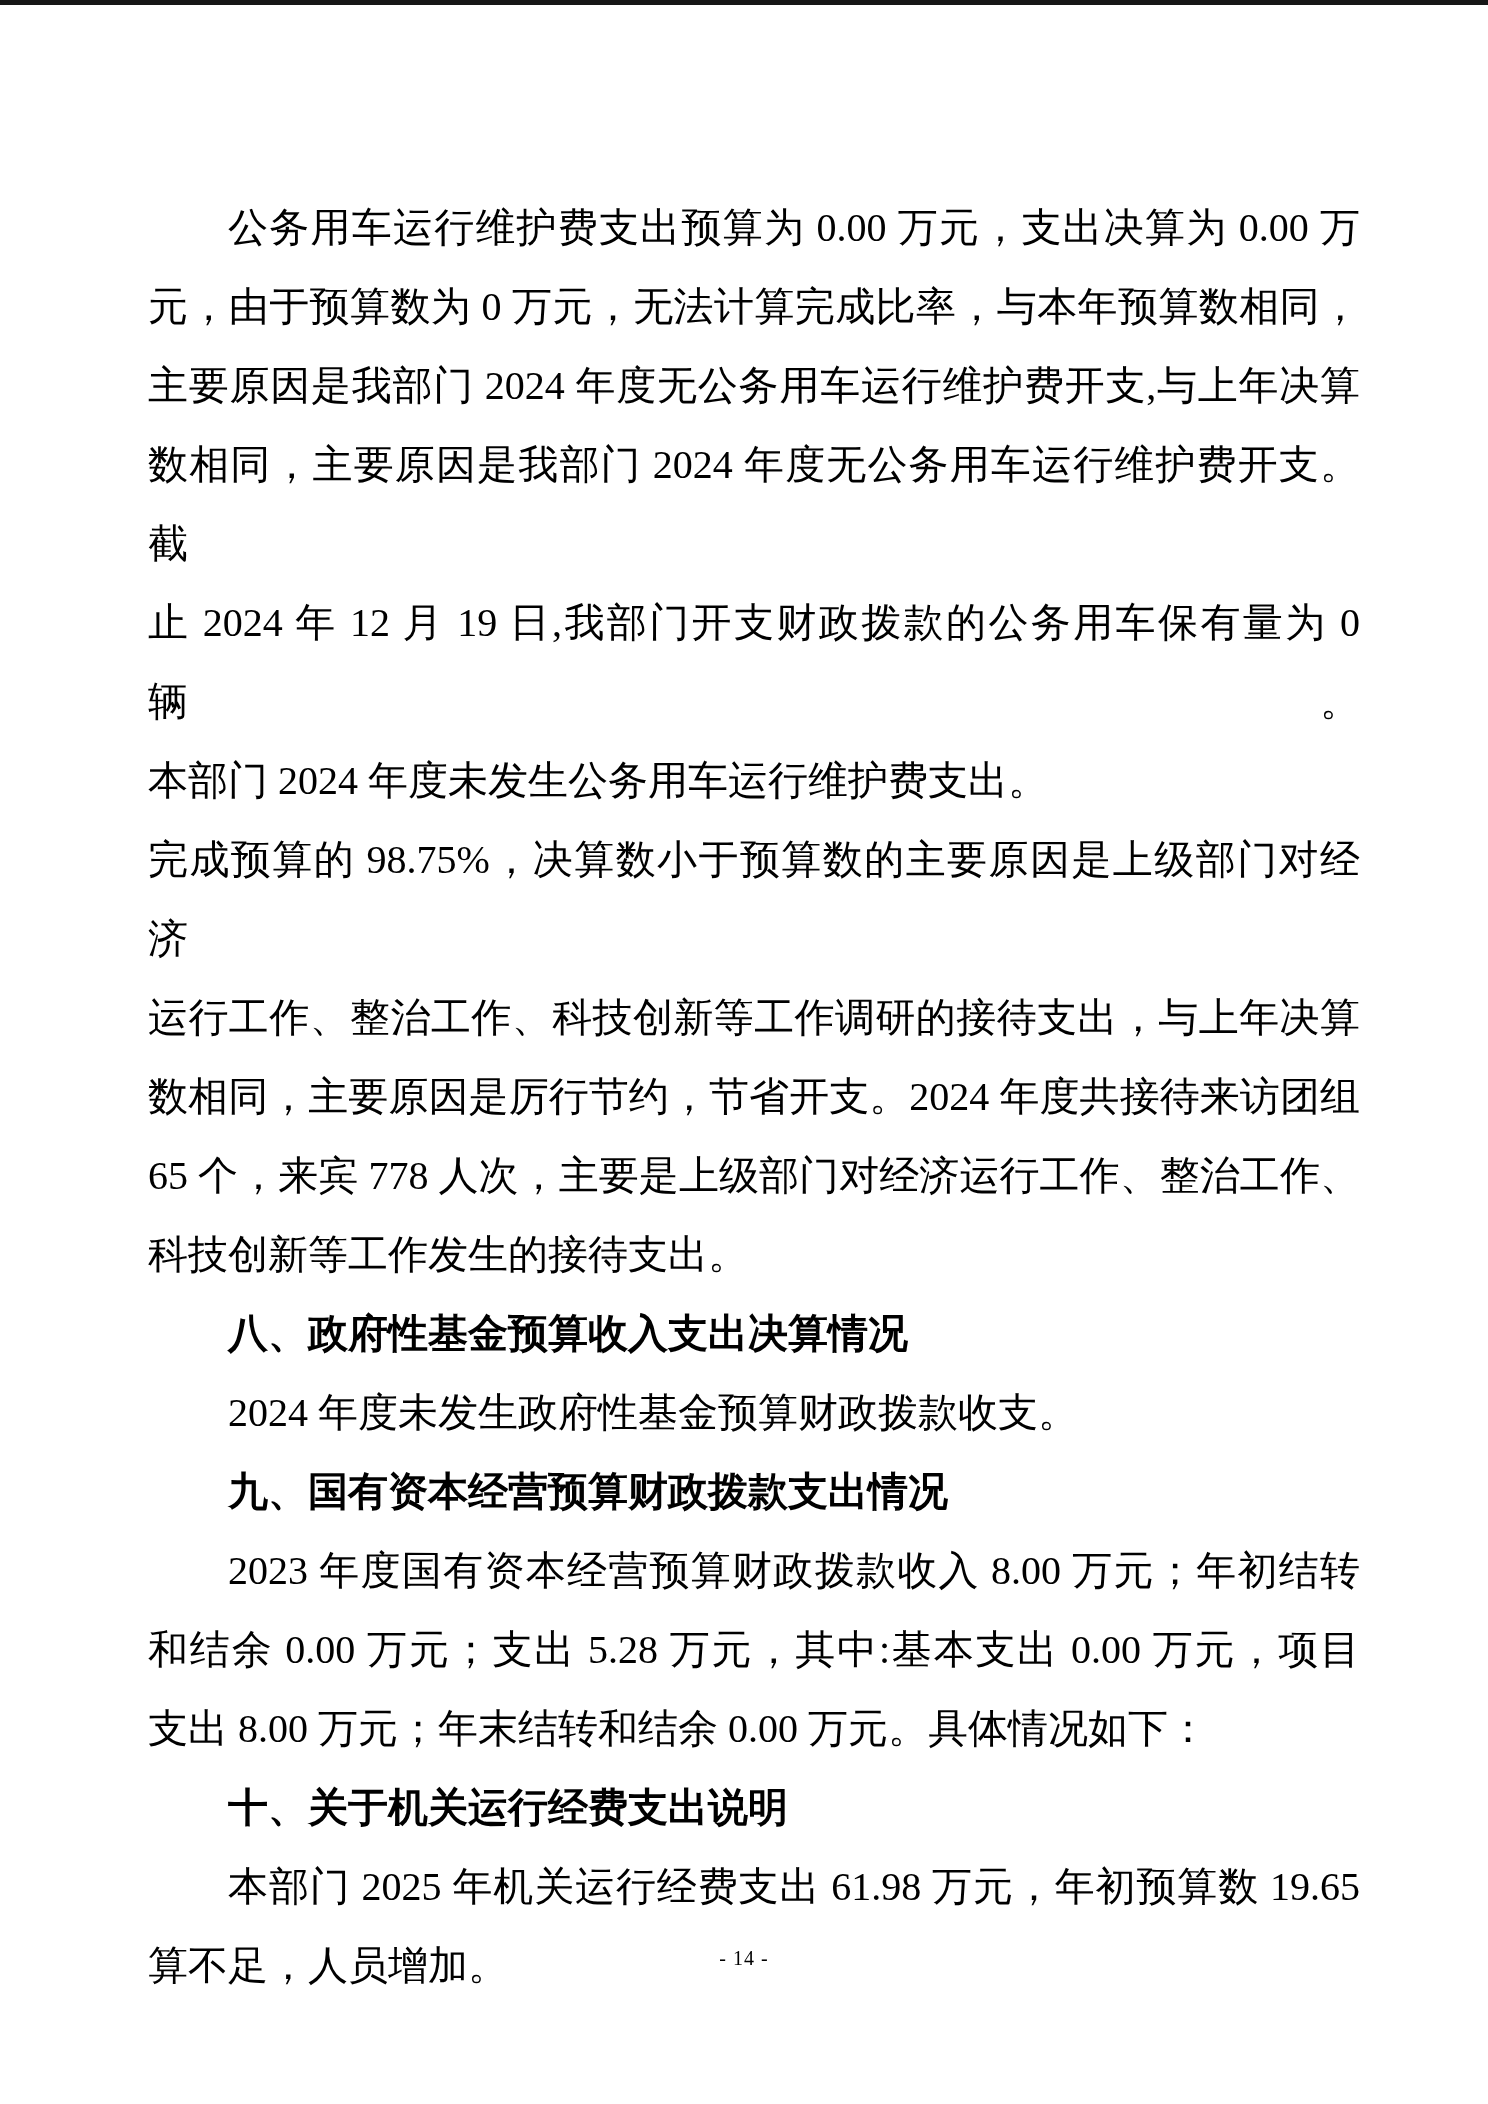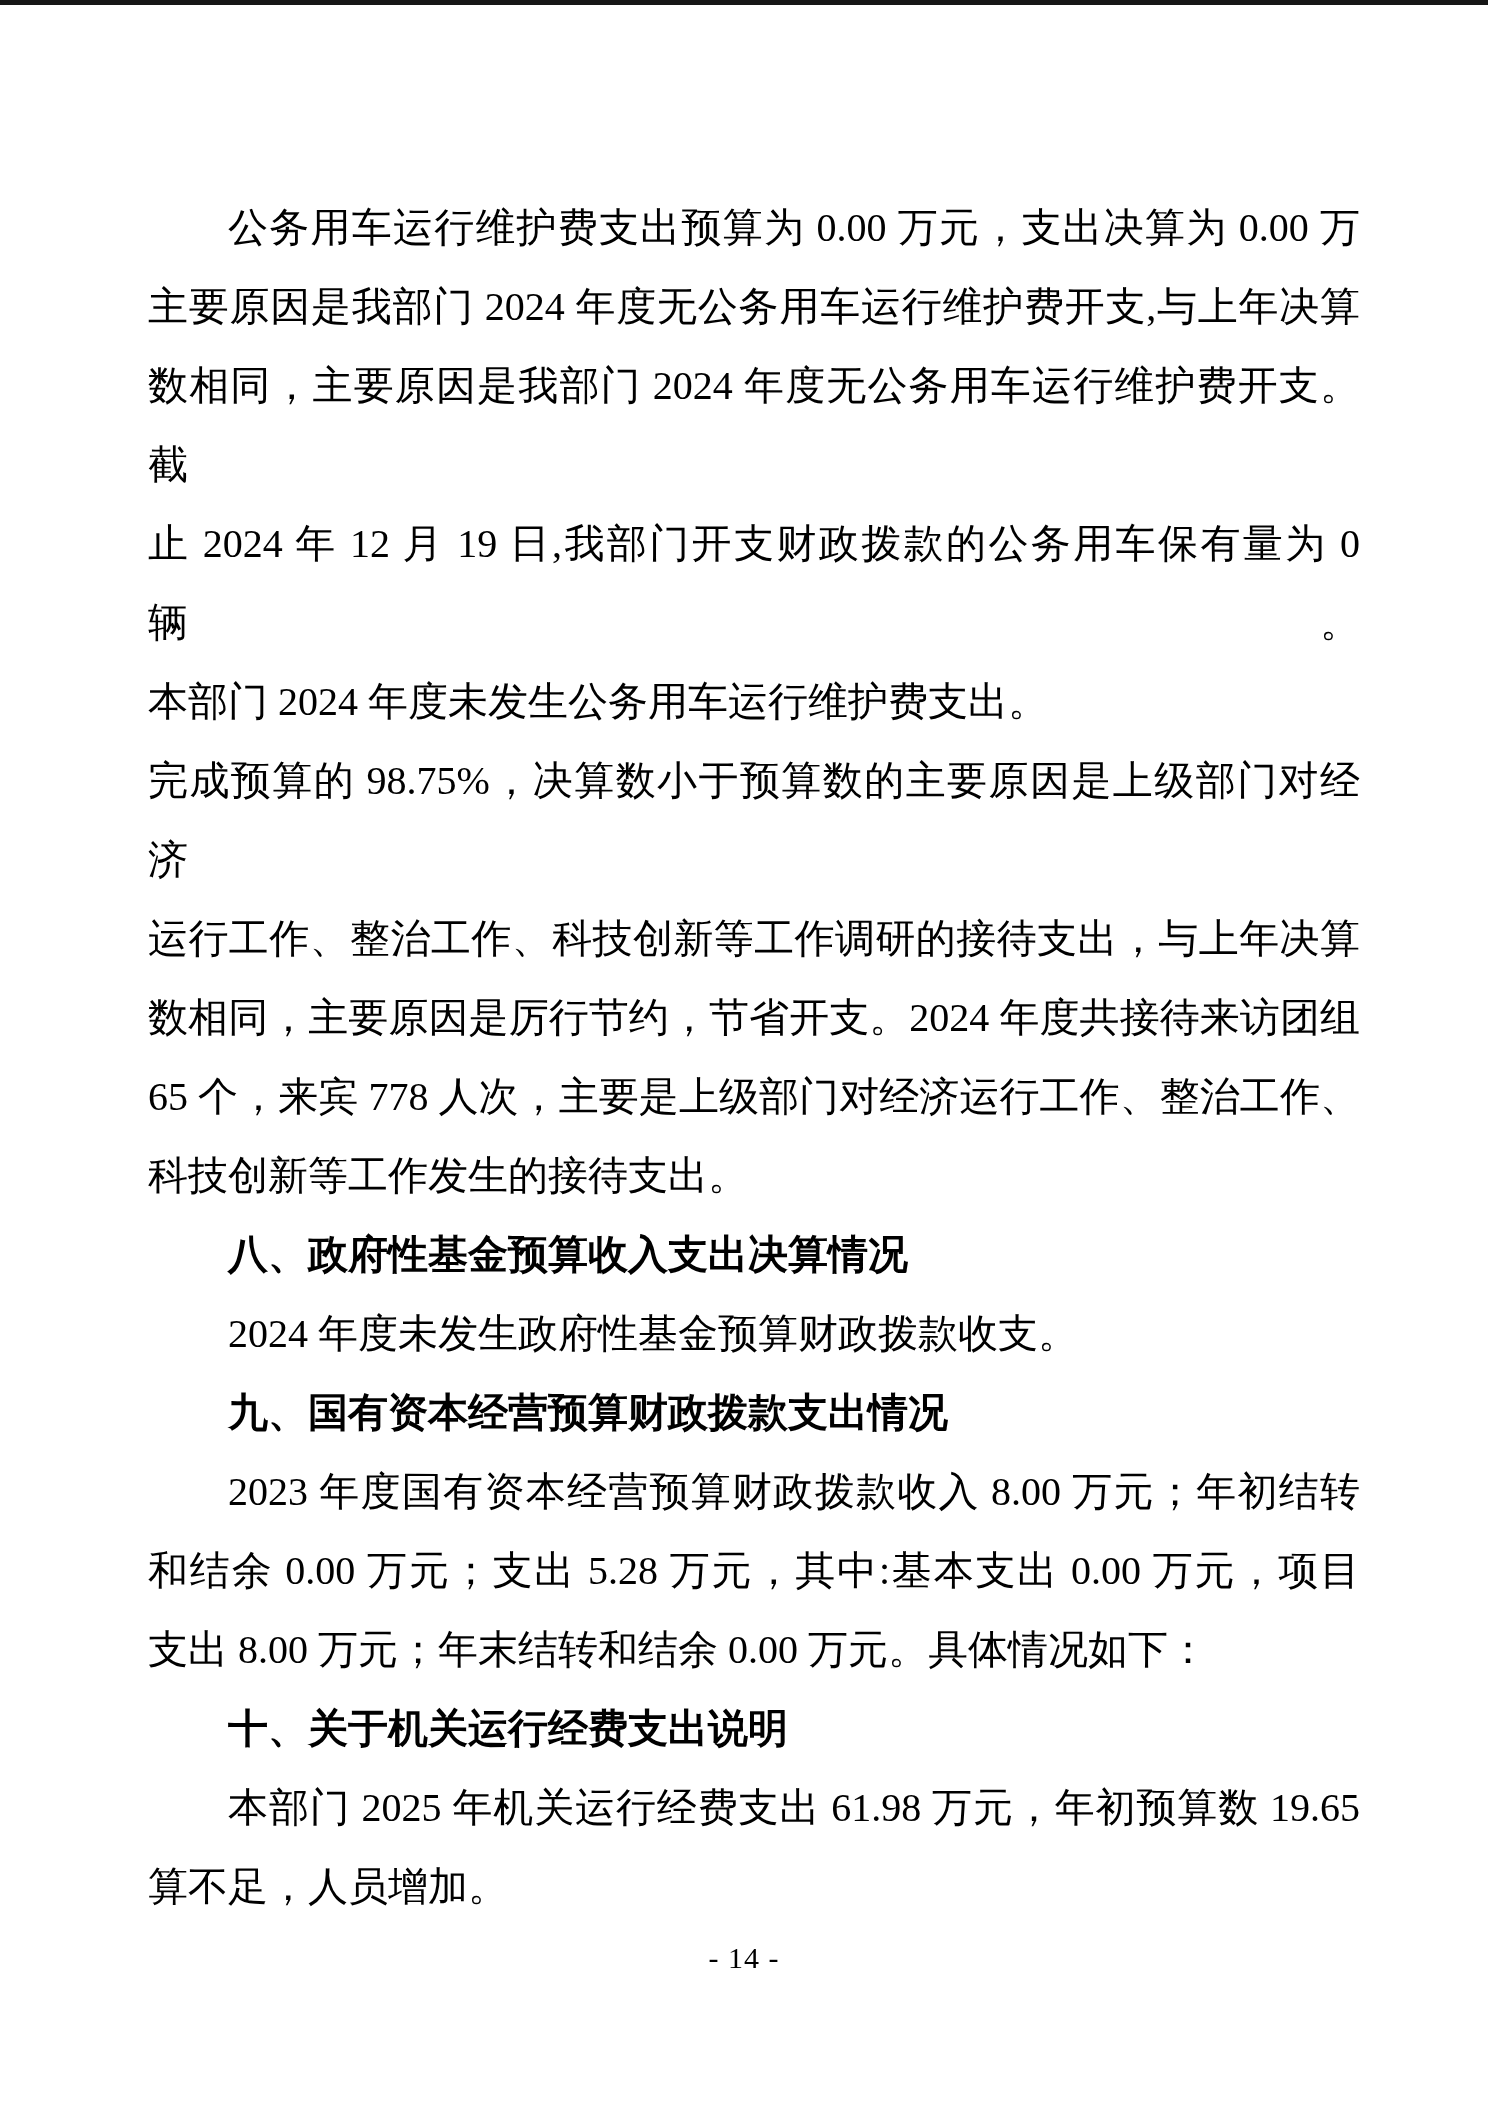--- a/index.html
+++ b/index.html
@@ -33,32 +33,33 @@
   
   .line.fill { text-align-last: justify; }
   .line.indent { text-indent: 80px; }
   .line.heading { font-weight: bold; font-family: Liberation Serif, serif; }
   .pagenum {
     position: absolute;
     top: 1940px;
     left: 0;
     width: 1488px;
     text-align: center;
-    font-size: 30px;
+    font-size: 20px;
     line-height: 36px;
     letter-spacing: 1px;
   }
 </style>
 </head>
 <body>
 
 <div class="topbar"></div>
 
 <div class="doc">
     <div class="line indent fill">公务用车运行维护费支出预算为 0.00 万元，支出决算为 0.00 万</div>
+    <div class="line fill">元，由于预算数为 0 万元，无法计算完成比率，与本年预算数相同，</div>
     <div class="line fill">主要原因是我部门 2024 年度无公务用车运行维护费开支,与上年决算</div>
     <div class="line fill">数相同，主要原因是我部门 2024 年度无公务用车运行维护费开支。截</div>
     <div class="line fill">止 2024 年 12 月 19 日,我部门开支财政拨款的公务用车保有量为 0 辆。</div>
     <div class="line">本部门 2024 年度未发生公务用车运行维护费支出。</div>
     <div class="line fill">完成预算的 98.75%，决算数小于预算数的主要原因是上级部门对经济</div>
     <div class="line fill">运行工作、整治工作、科技创新等工作调研的接待支出，与上年决算</div>
     <div class="line fill">数相同，主要原因是厉行节约，节省开支。2024 年度共接待来访团组</div>
     <div class="line fill">65 个，来宾 778 人次，主要是上级部门对经济运行工作、整治工作、</div>
     <div class="line">科技创新等工作发生的接待支出。</div>
     <div class="line heading indent">八、政府性基金预算收入支出决算情况</div>

